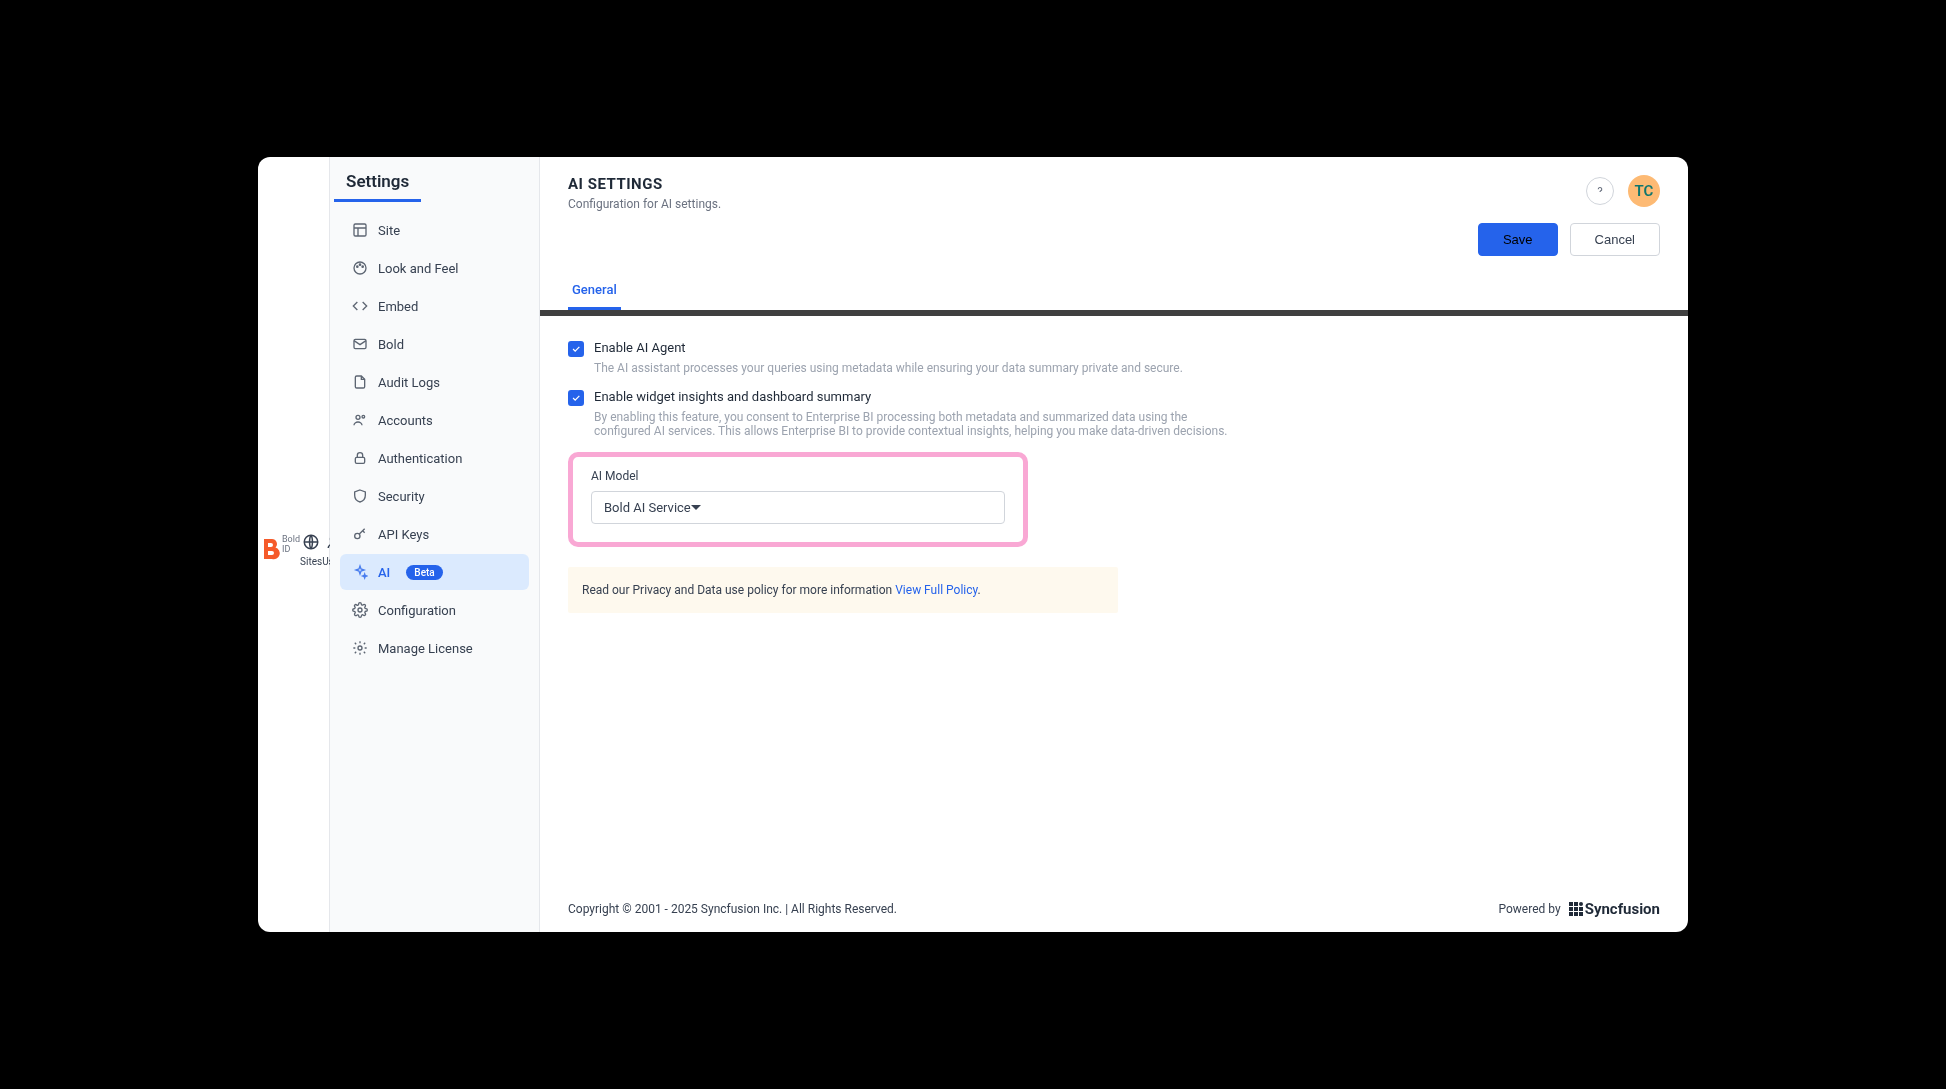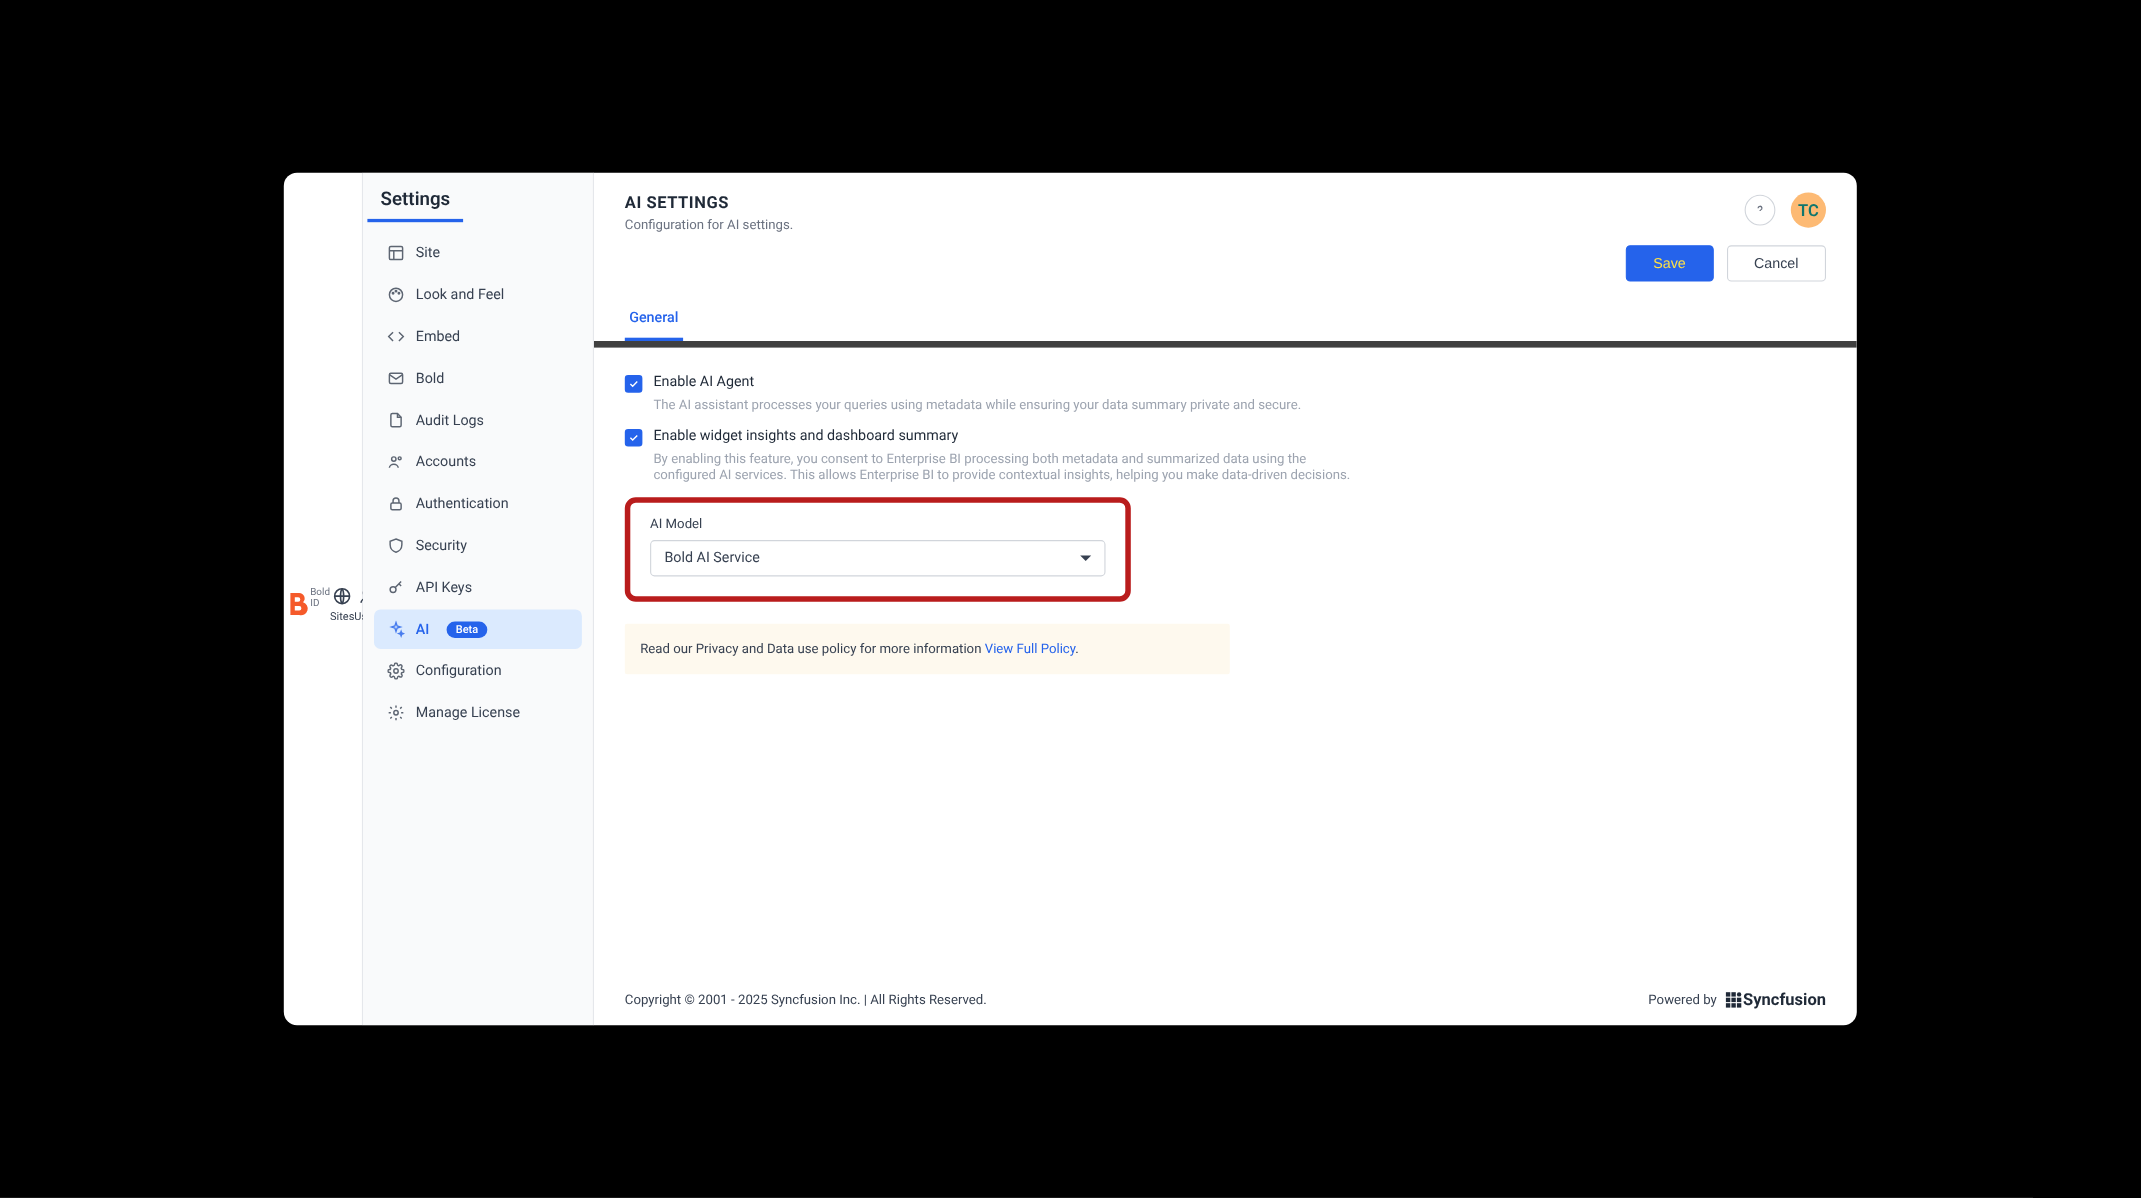--- a/index.html
+++ b/index.html
@@ -23,32 +23,32 @@
 .nav-icon { width: 16px; height: 16px; display:flex; align-items:center; justify-content:center; opacity: 0.8; }
 .main { flex: 1; display: flex; flex-direction: column; min-width: 0; }
 .main-header { display: flex; justify-content: space-between; align-items: flex-start; padding: 18px 28px 0 28px; }
 .title-block .page-title { font-size: 15px; font-weight: 700; color: #1f2937; letter-spacing: 0.5px; }
 .title-block .page-sub { font-size: 12px; color: #6b7280; margin-top: 4px; }
 .header-right { display: flex; align-items: center; gap: 14px; }
 .icon-btn { width: 28px; height: 28px; display:flex; align-items:center; justify-content:center; border:1px solid #d1d5db; border-radius: 50%; color:#6b7280; cursor:pointer;}
 .avatar { width: 32px; height: 32px; border-radius: 50%; background: #fdba74; color: #0f766e; font-size: 15px; font-weight: 600; display: flex; align-items: center; justify-content: center; cursor:pointer; }
 .actions { display: flex; justify-content: flex-end; padding: 12px 28px 0 28px; gap: 12px; }
 .btn { padding: 8px 24px; font-size: 13px; border-radius: 4px; cursor: pointer; border: 1px solid #d1d5db; background: #fff; color: #374151; }
-.btn-primary { background: #2563eb; color: #fde047; border-color: #2563eb; }
+.btn-primary { background: #2563eb; color: #000000; border-color: #2563eb; }
 .tabs { padding: 0 28px; border-bottom: 6px solid #404040; margin-top: 16px; }
 .tab { display: inline-block; padding: 10px 4px; font-size: 13px; color: #2563eb; font-weight: 500; border-bottom: 3px solid #2563eb; cursor:pointer; }
 .content { padding: 24px 28px; flex: 1; overflow: auto; }
 .cb-row { display: flex; align-items: flex-start; gap: 10px; margin-bottom: 4px; }
 .cb { width: 16px; height: 16px; border: 2px solid #2563eb; background: #2563eb; border-radius: 3px; display: flex; align-items: center; justify-content: center; margin-top: 1px; cursor:pointer; flex-shrink:0;}
 .cb svg { width: 10px; height: 10px; stroke: #fff; stroke-width: 3; fill: none; }
 .cb-label { font-size: 13px; color: #1f2937; }
 .cb-desc { font-size: 12px; color: #9ca3af; margin: 4px 0 14px 26px; max-width: 650px; }
-.highlight-box { border: 5px solid #b91c1c; border-radius: 10px; padding: 12px 18px 18px 18px; margin-top: 2px; width: 460px; background:#fff; }
+.highlight-box { border: 5px solid #f9a8d4; border-radius: 10px; padding: 12px 18px 18px 18px; margin-top: 2px; width: 460px; background:#fff; }
 .field-label { font-size: 12px; color: #374151; margin-bottom: 8px; display:block;}
-.select { border: 1px solid #d1d5db; border-radius: 4px; padding: 8px 12px; font-size: 13px; color: #374151; display: flex; justify-content: space-between; align-items: center; cursor: pointer; background:#fff;}
+.select { border: 1px solid #d1d5db; border-radius: 4px; padding: 8px 12px; font-size: 13px; color: #374151; display: flex; align-items: center; cursor: pointer; background:#fff;}
 .caret { width: 0; height: 0; border-left: 5px solid transparent; border-right: 5px solid transparent; border-top: 5px solid #374151; }
 .policy-banner { background: #fef9ee; padding: 16px 14px; font-size: 12px; color: #374151; margin-top: 20px; width: 550px; border-radius:2px;}
 .policy-banner a { color: #2563eb; text-decoration: none; cursor:pointer;}
 .footer { padding: 14px 28px; display: flex; justify-content: space-between; align-items: center; font-size: 12px; color: #374151; border-top: 0; }
 .powered { display: flex; align-items: center; gap: 8px; color: #374151; font-size: 12px;}
 .sync-logo { font-weight: 700; font-size: 15px; color:#1f2937; display:flex; align-items:center; gap:2px;}
 .sync-grid { display:grid; grid-template-columns: repeat(3, 4px); grid-template-rows: repeat(3,4px); gap:1px;}
 .sync-grid span{ width:4px; height:4px; background:#1f2937; }
 .sync-grid span:nth-child(3){ border-radius:50%;}
 svg { display:block; }

